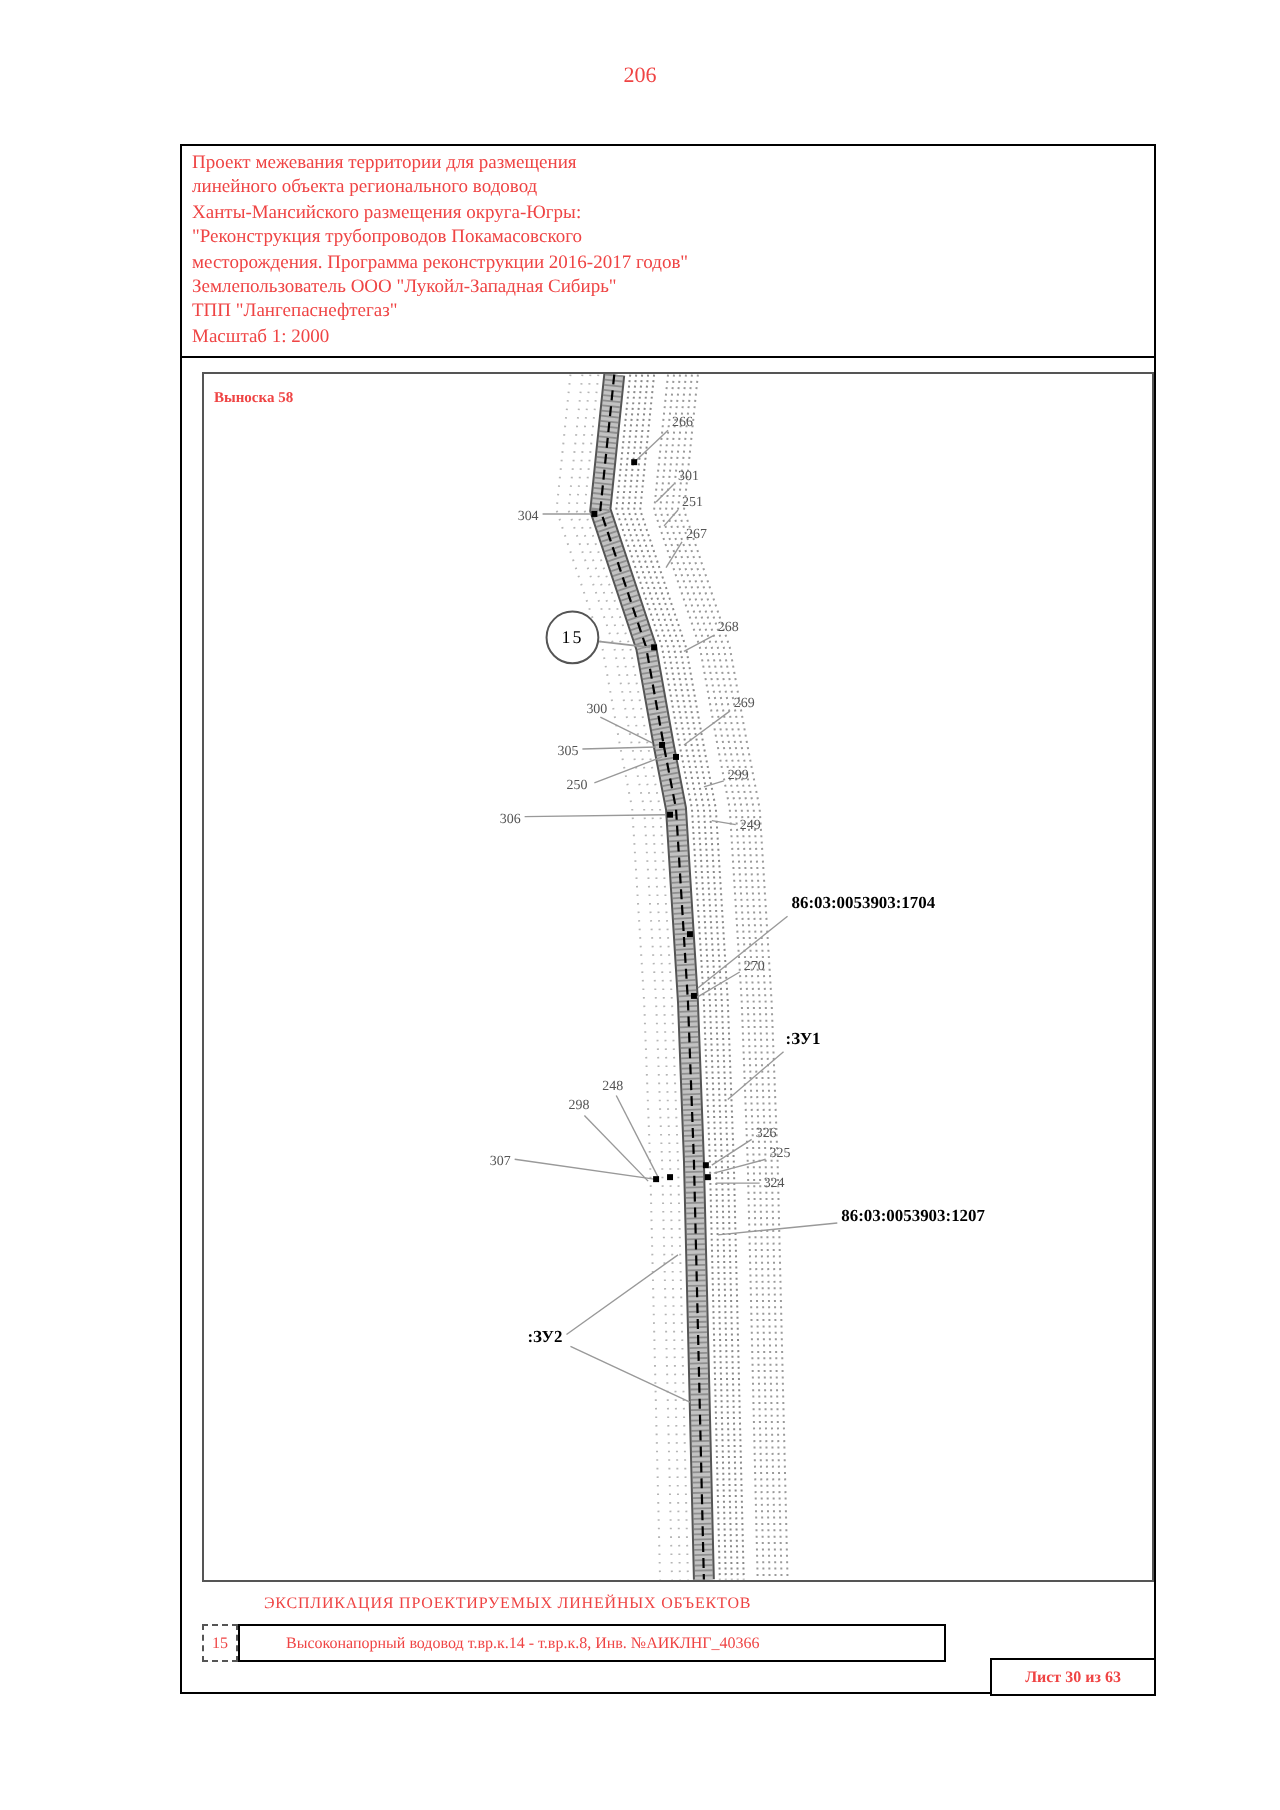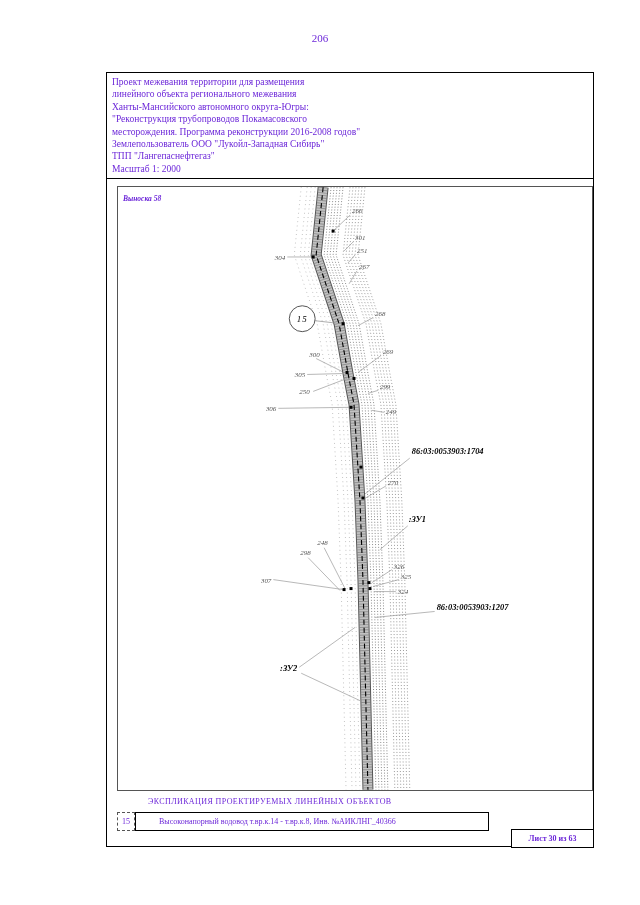--- a/index.html
+++ b/index.html
@@ -1,24 +1,24 @@
 <!DOCTYPE html>
 <html><head>
 <meta charset="utf-8">
 <style>
   html,body{margin:0;padding:0;background:#fff;}
   .page{position:relative;width:640px;height:905px;background:#fff;overflow:hidden;
-        font-family:"Liberation Serif","DejaVu Serif",serif;color:#6d28d9;}
+        font-family:"Liberation Serif","DejaVu Serif",serif;color:#ef4444;}
   .page-number{position:absolute;top:32px;left:0;right:0;text-align:center;font-size:11px;}
-  .outer-frame{position:absolute;left:106px;top:72px;width:488px;height:775px;
+  .outer-frame{position:absolute;left:90px;top:72px;width:488px;height:775px;
         border:1px solid #000;box-sizing:border-box;}
   .header-block{position:absolute;left:0;top:0;right:0;height:106px;border-bottom:1px solid #000;
         padding:3px 5px;font-size:9.5px;line-height:12.4px;box-sizing:border-box;}
   .map-frame{position:absolute;left:10px;top:113px;width:476px;height:605px;
-        border:1px solid #555;box-sizing:border-box;background:#fff;font-style:italic;}
+        border:1px solid #555;box-sizing:border-box;background:#fff;}
   .callout{position:absolute;left:5px;top:7px;font-size:7.5px;font-weight:bold;z-index:2;}
   #map-svg{position:absolute;left:0;top:0;width:100%;height:100%;}
   .legend-title{position:absolute;left:22px;top:724px;font-size:8px;letter-spacing:.4px;margin-left:19px;}
   .legend-row{position:absolute;left:10px;top:739px;width:372px;height:19px;display:flex;font-size:8px;}
   .legend-num{width:18px;border:1px dashed #555;display:flex;align-items:center;
         justify-content:center;box-sizing:border-box;background:#fff;}
   .legend-desc{flex:1;border:1px solid #000;border-left:1px solid #000;display:flex;
         align-items:center;padding-left:23px;box-sizing:border-box;}
   .sheet-box{position:absolute;right:-1px;bottom:-2px;width:83px;height:19px;border:1px solid #000;
         font-weight:bold;font-size:8px;display:flex;align-items:center;justify-content:center;
@@ -28,24 +28,24 @@
 <body>
 
 <div class="page">
 
   <div class="page-number">206</div>
 
   <div class="outer-frame">
 
     <div class="header-block" id="header-lines">
         <div>Проект межевания территории для размещения</div>
-        <div>линейного объекта регионального межевания</div>
-        <div>Ханты-Мансийского автономного округа-Югры:</div>
+        <div>линейного объекта регионального водовод</div>
+        <div>Ханты-Мансийского размещения округа-Югры:</div>
         <div>"Реконструкция трубопроводов Покамасовского</div>
-        <div>месторождения. Программа реконструкции 2016-2008 годов"</div>
+        <div>месторождения. Программа реконструкции 2016-2017 годов"</div>
         <div>Землепользователь ООО "Лукойл-Западная Сибирь"</div>
         <div>ТПП "Лангепаснефтегаз"</div>
         <div>Масштаб 1: 2000</div>
       </div>
 
     <div class="map-frame">
       <div class="callout">Выноска 58</div>
       <svg id="map-svg" viewBox="0 0 476 605">
           <polyline points="198,0 191,68 214,137 223,187 229,218 235,315 238,395 243,605" fill="none" stroke="#b5b5b5" stroke-width="1" stroke-dasharray="0.8 3.5"></polyline>
           <polyline points="194,0 187,68 210,137 219,187 225,218 231,315 234,395 239,605" fill="none" stroke="#b5b5b5" stroke-width="1" stroke-dasharray="0.8 3.5"></polyline>

